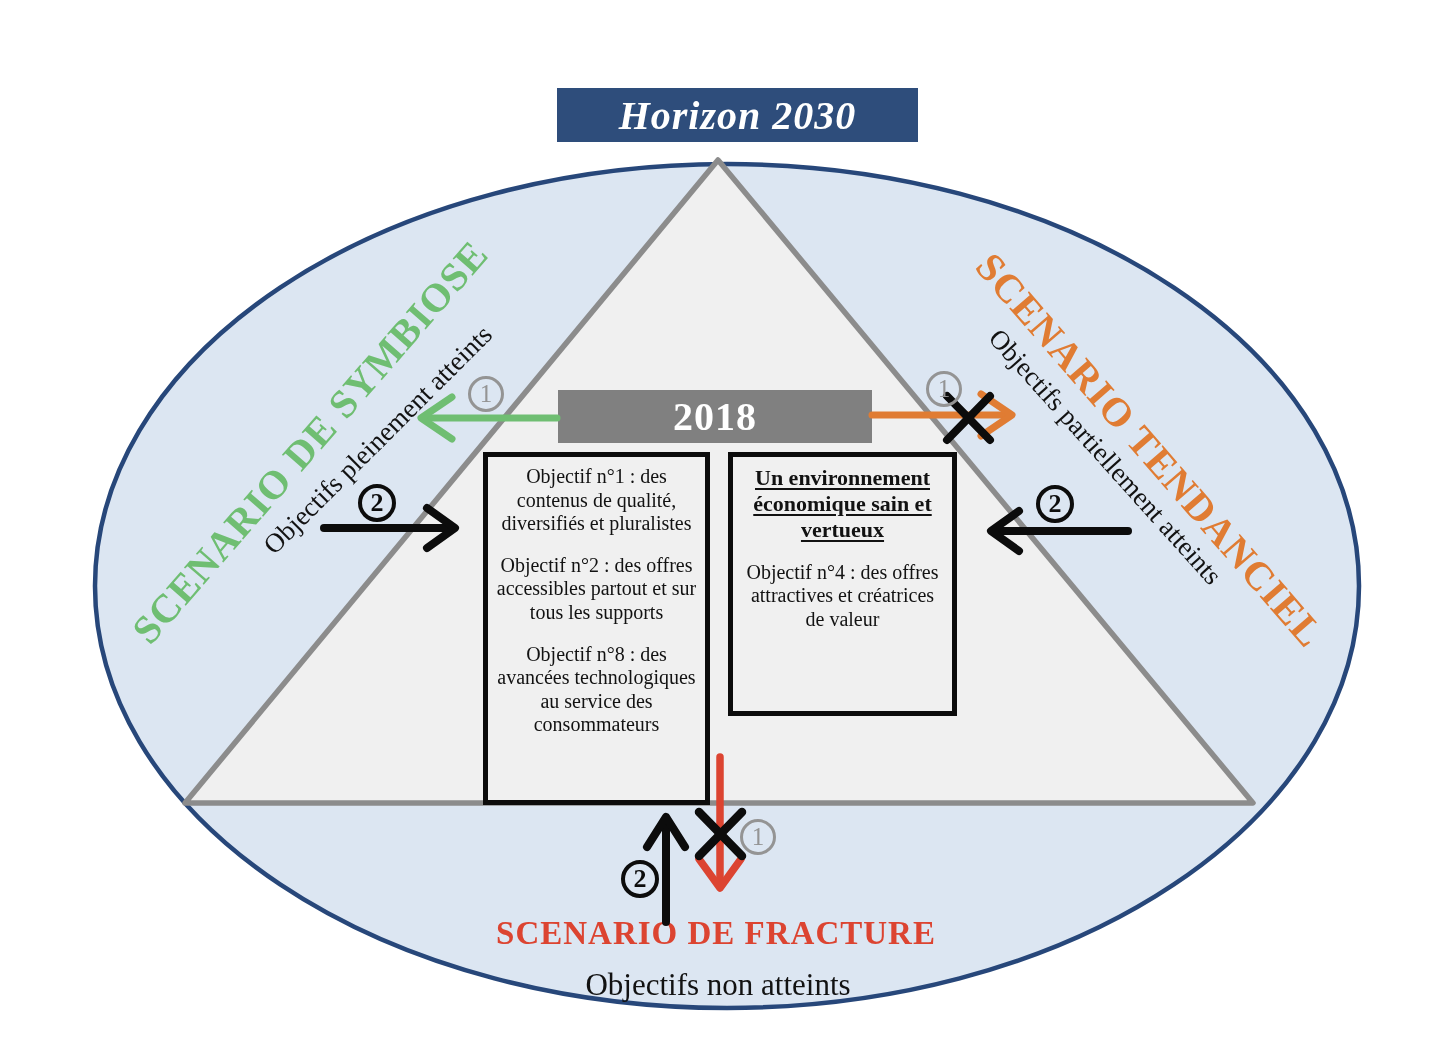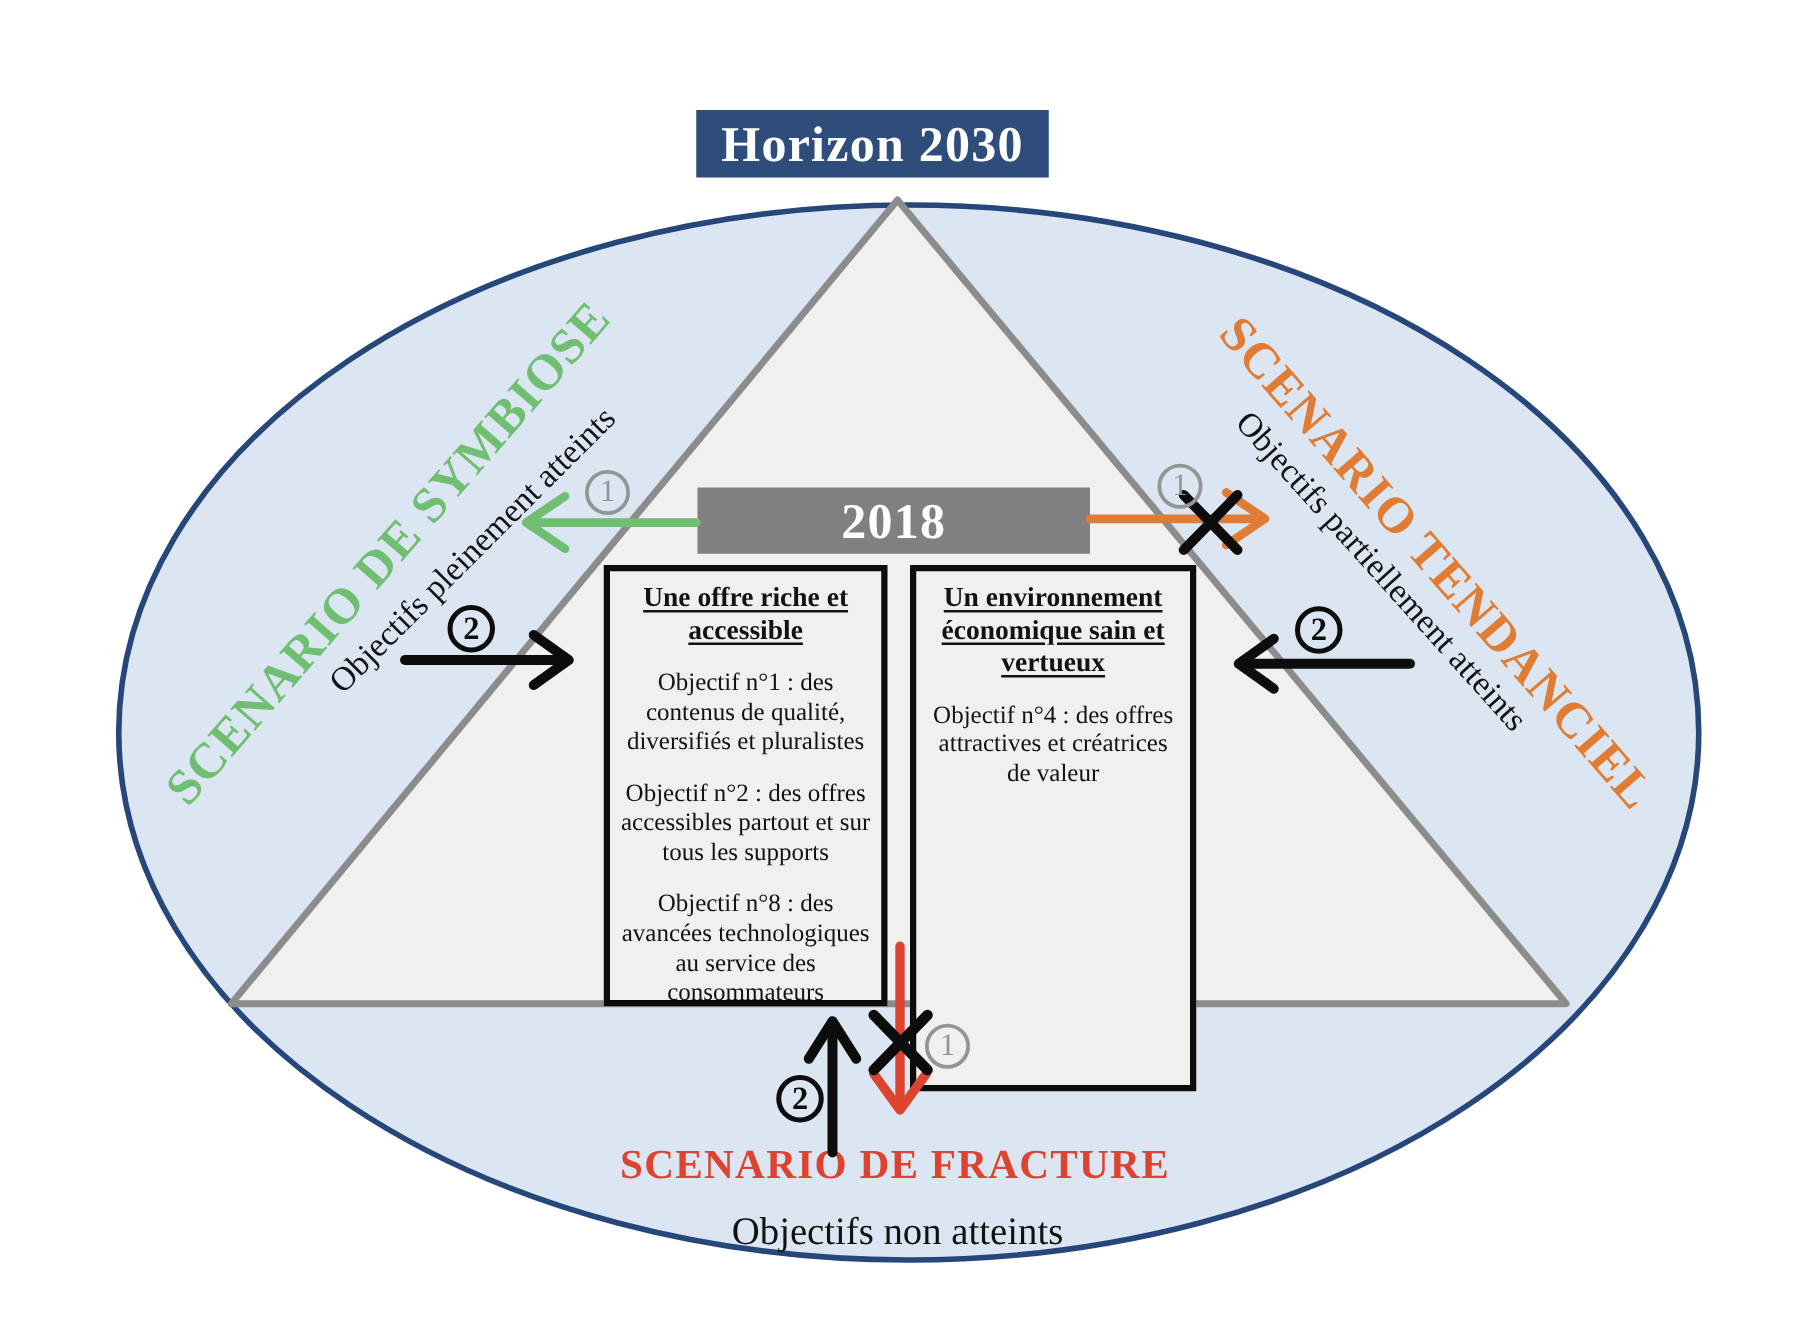--- a/index.html
+++ b/index.html
@@ -4,23 +4,23 @@
 <style>
   html,body { margin:0; padding:0; background:#ffffff; }
   .canvas {
     position:relative; width:1450px; height:1060px; background:#ffffff;
     font-family:"Liberation Serif","DejaVu Serif",serif; overflow:hidden;
   }
   .layer { position:absolute; left:0; top:0; width:1450px; height:1060px; }
   .no-ptr { pointer-events:none; }
 
   .header-box {
-    position:absolute; left:557px; top:88px; width:282px; height:54px;
+    position:absolute; left:557px; top:88px; width:361px; height:54px;
     background:var(--navy); color:#ffffff; font-weight:bold; font-size:40px;
-    display:flex; align-items:center; justify-content:center; letter-spacing:1px;
+    display:flex; align-items:center; justify-content:center; letter-spacing:1px;font-style:italic;
   }
   .year-box {
     position:absolute; left:558px; top:390px; width:314px; height:53px;
     background:var(--year-box); color:#ffffff; font-weight:bold; font-size:40px;
     display:flex; align-items:center; justify-content:center; letter-spacing:1px;
   }
   .rot-label {
     position:absolute; white-space:nowrap; font-weight:bold; font-size:40px;
     letter-spacing:1px; transform-origin:center;
   }
@@ -81,29 +81,26 @@
   </div>
   <div class="rot-status" style="left:1105px; top:457px; transform:translate(-50%,-50%) rotate(48deg);">
     <span>Objectifs partiellement atteints</span>
   </div>
 
   <div class="year-box">
     <span>2018</span>
   </div>
 
   <div class="obj-box" style="left:483px; top:452px; width:227px; height:353px;">
-    <div class="obj-title">
-      <span>Une offre riche et accessible</span>
-    </div>
     <p class="obj-p">Objectif n°1 : des contenus de qualité, diversifiés et pluralistes</p>
     <p class="obj-p">Objectif n°2 : des offres accessibles partout et sur tous les supports</p>
     <p class="obj-p">Objectif n°8 : des avancées technologiques au service des consommateurs</p>
   </div>
 
-  <div class="obj-box" style="left:728px; top:452px; width:229px; height:421px;">
+  <div class="obj-box" style="left:728px; top:452px; width:229px; height:264px;">
     <div class="obj-title">
       <span>Un environnement économique sain et vertueux</span>
     </div>
     <p class="obj-p">Objectif n°4 : des offres attractives et créatrices de valeur</p>
   </div>
 
   <div class="fracture-title">
     <span>SCENARIO DE FRACTURE</span>
   </div>
   <div class="fracture-status">

